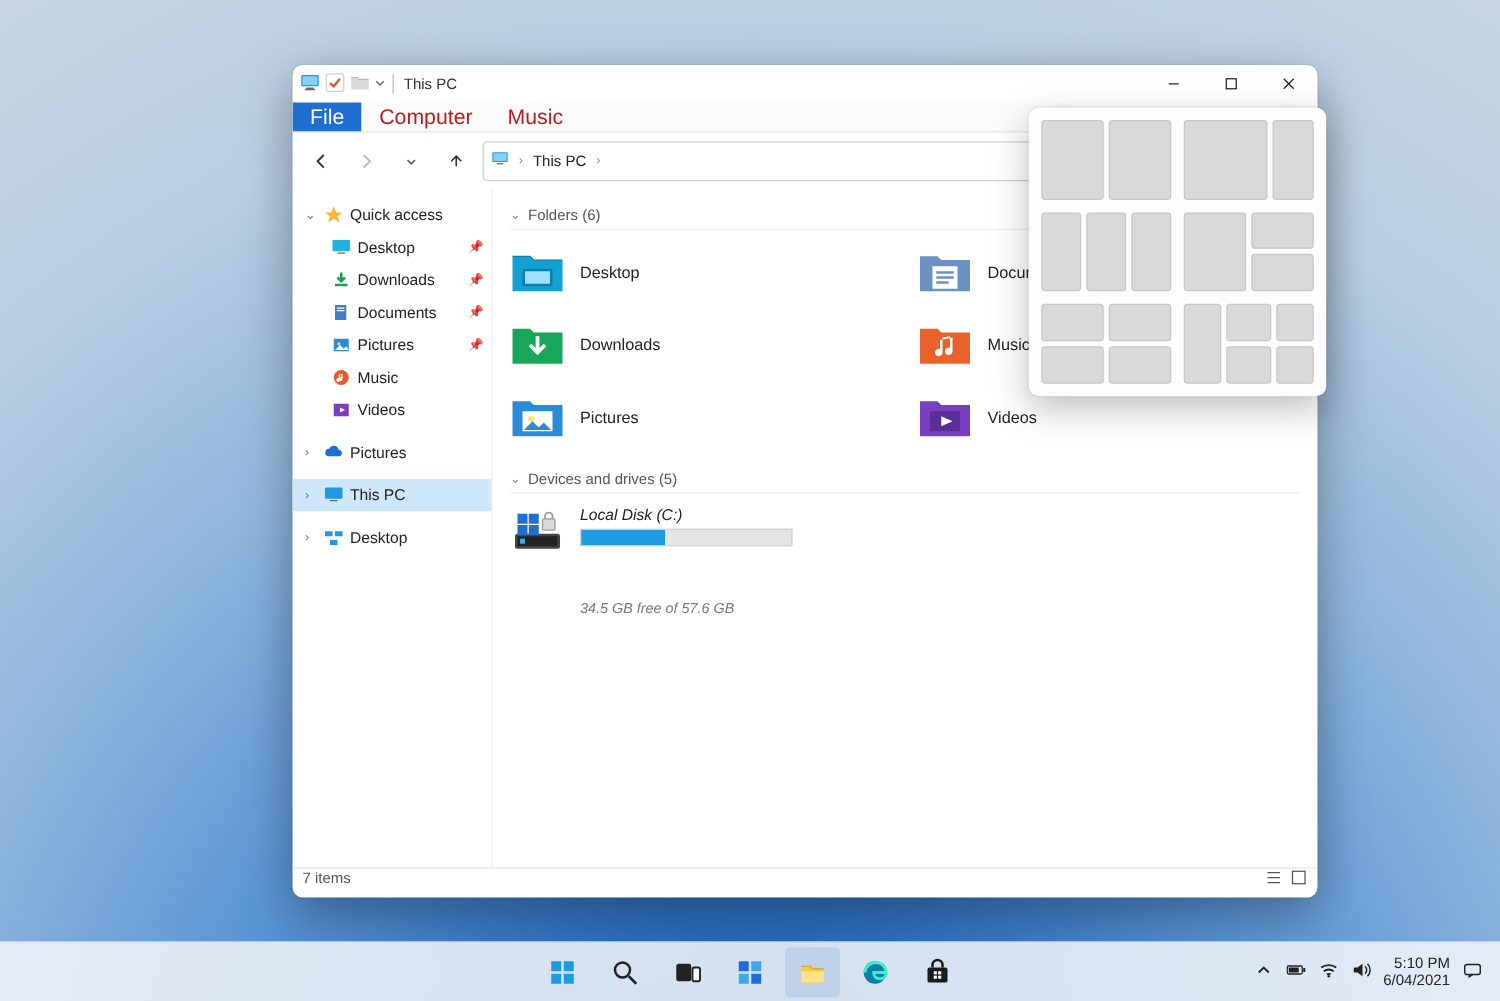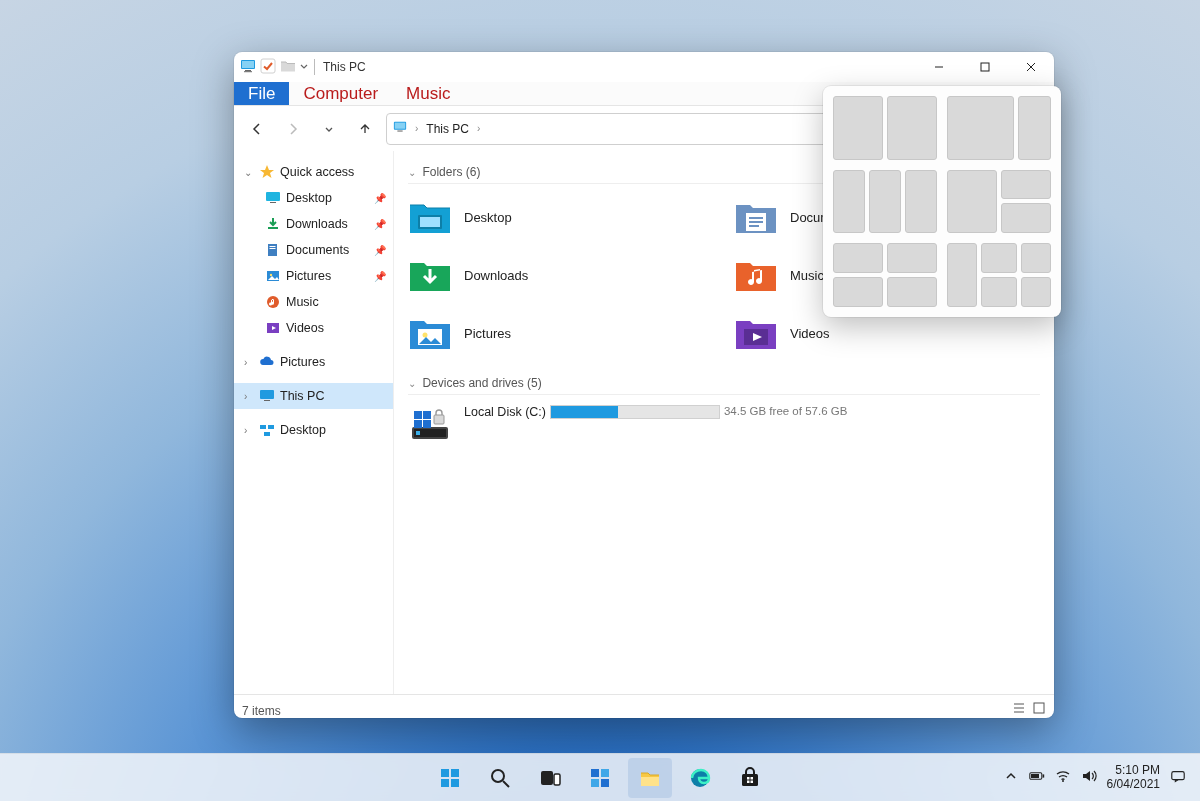--- a/index.html
+++ b/index.html
@@ -146,34 +146,34 @@
   .folder-item .ficon { width: 44px; height: 40px; }
   .folder-item .ficon svg { width: 44px; height: 40px; }
   .folder-item .flabel { color:#222; }
 
   .drive-item {
     display:flex; align-items:flex-start; gap: 12px;
     margin-top: 6px;
   }
   .drive-item .dicon { width: 44px; height: 40px; }
   .drive-item .dicon svg { width: 44px; height: 40px; }
-  .drive-meta { display:flex; flex-direction:row; gap:4px; }
+  .drive-meta { display:flex; flex-direction:column; gap:4px;font-style:italic; }
   .drive-meta .dname { color:#222; font-size: 12.5px; }
   .drive-bar {
     width: 170px; height: 14px; background:#e5e5e5; position:relative;
     border: 1px solid #d0d0d0;
   }
   .drive-bar .fill { position:absolute; left:0; top:0; bottom:0; background:#1f9ae0; }
-  .drive-meta .dfree { color:#777; font-size: 11.5px; }
+  .drive-meta .dfree { color:#777; font-size: 11.5px; margin-top: 40px; }
 
   
   .statusbar {
     height: 24px;
     border-top: 1px solid #e5e5e5;
-    display:flex; align-items:flex-end; justify-content:space-between;
+    display:flex; align-items:flex-start; justify-content:space-between;
     padding: 0 8px;
     font-size: 12px; color:#555;
   }
   .statusbar .right { display:flex; gap:6px; align-items:center; }
   .statusbar .right svg { width:14px; height:14px; }
 
   
   .snap-popup {
     position: absolute;
     left: 823px; top: 86px;

